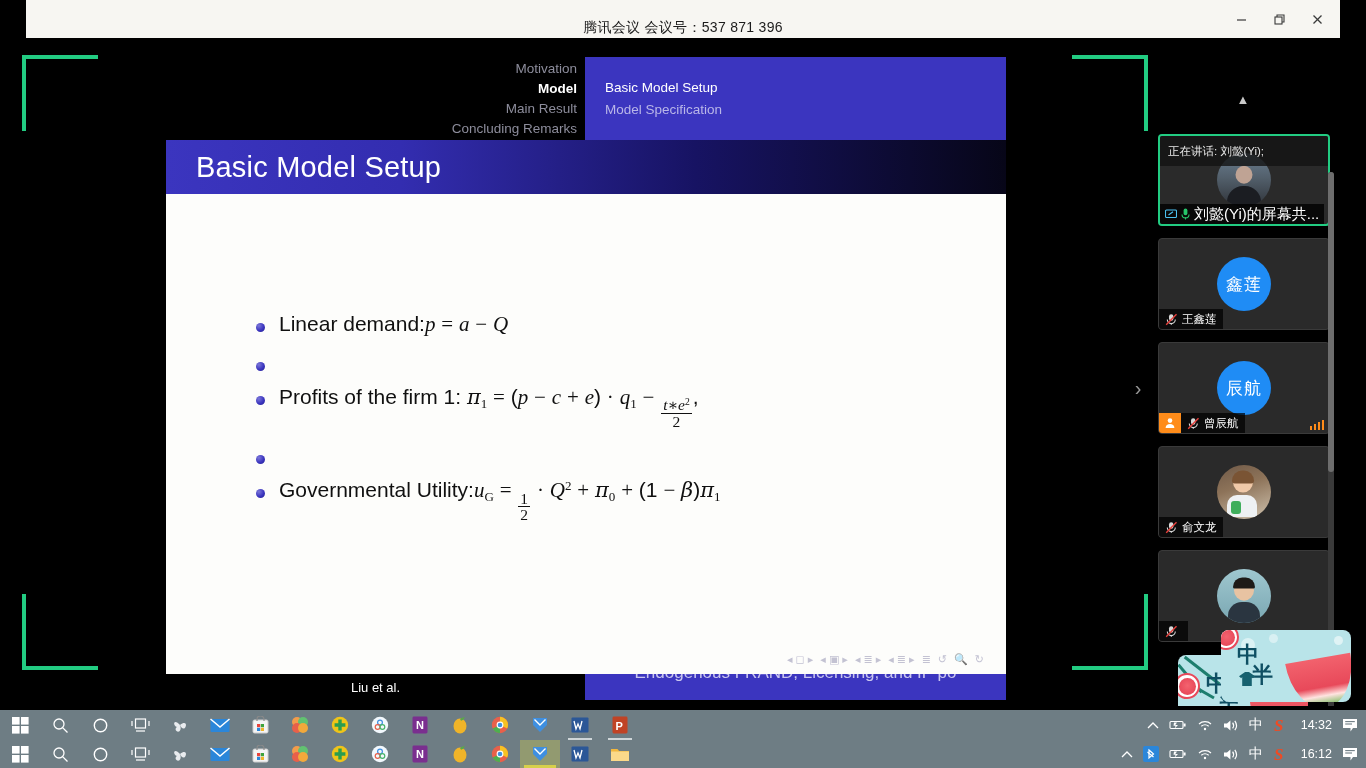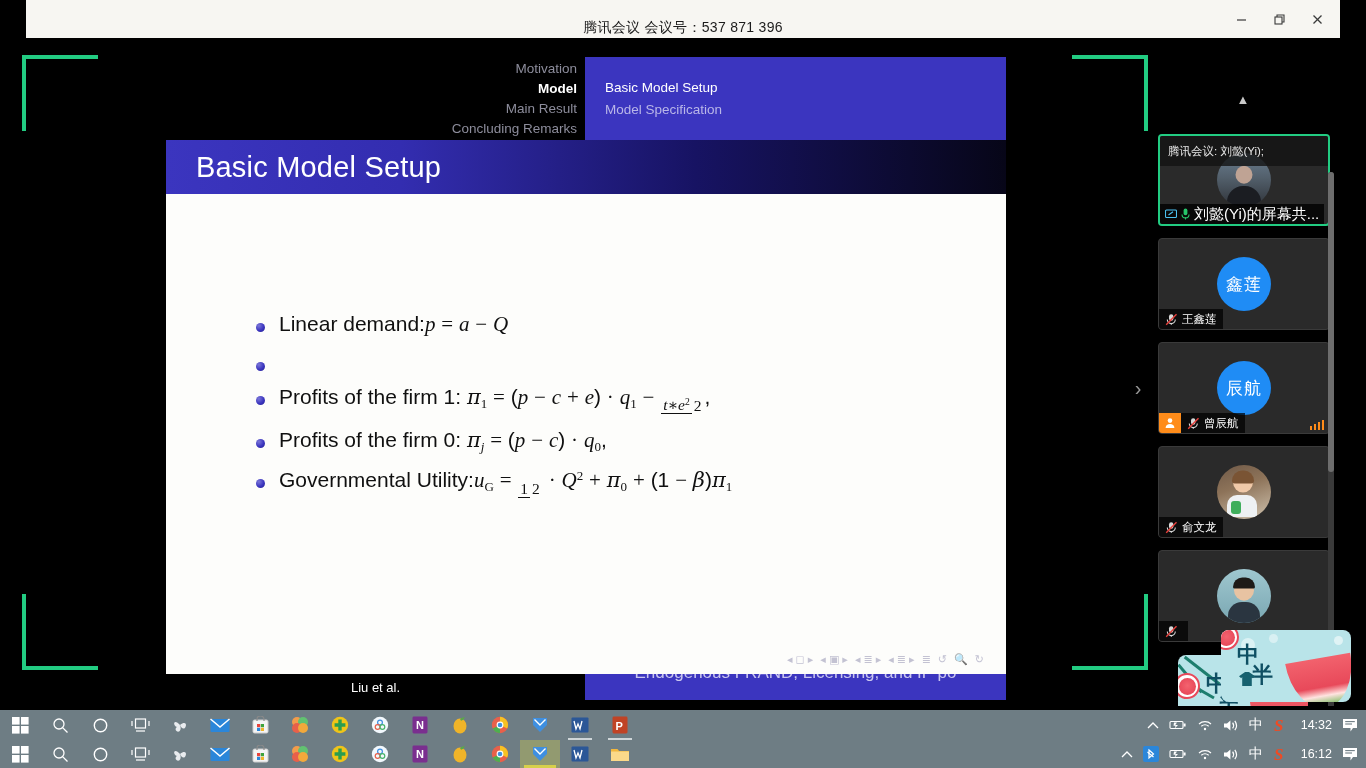--- a/index.html
+++ b/index.html
@@ -65,21 +65,21 @@
   .bullet { display:flex; align-items:flex-start; margin-bottom:14px; }
   .dot { width:9px; height:9px; border-radius:50%;
          background:radial-gradient(circle at 32% 30%, #7b77d8 0%, #3b35bf 55%, #231f8c 100%);
          margin-top:11px; margin-right:14px; flex:0 0 auto; }
   .btxt { font-size:21px; color:#101010; line-height:1.18; white-space:nowrap; }
   .mi { font-family:"Liberation Serif","DejaVu Serif",serif; font-style:italic; }
   .mu { font-family:"Liberation Serif","DejaVu Serif",serif; font-style:normal; }
   .gk { font-family:"DejaVu Serif", serif; font-style:italic; }
   sub { font-size:.62em; vertical-align:-0.28em; }
   sup { font-size:.62em; vertical-align:.55em; }
-  .frac { display:inline-flex; align-items:center; vertical-align:-0.42em;
+  .frac { display:inline-flex; flex-direction:column; align-items:center; vertical-align:-0.42em;
           font-size:.74em; line-height:1.02; margin:0 1px; }
   .frac .num { border-bottom:1px solid #101010; padding:0 2px; }
   .frac .den { padding:0 2px; }
 
   .nav-icons { position:absolute; right:22px; bottom:8px; display:flex; align-items:center;
                gap:7px; color:#b9b8cc; font-size:11px; }
   .nav-icons span { opacity:.85; }
 
   .slide-foot { position:absolute; left:0; top:617px; width:840px; height:26px; display:flex; }
   .sf-left { width:419px; background:#000; display:flex; align-items:center; justify-content:center; }
@@ -231,21 +231,20 @@
           <div class="bullet">
             <div class="dot"></div>
             <div class="btxt" aria-label="Profits of the firm 1: π1 = (p − c + e) · q1 − t*e²/2,">Profits of the firm 1: <span class="gk">π</span><sub class="mu">1</sub> <span class="mu">=</span> (<span class="mi">p</span> <span class="mu">−</span> <span class="mi">c</span> <span class="mu">+</span> <span class="mi">e</span>) <span class="mu">·</span> <span class="mi">q</span><sub class="mu">1</sub> <span class="mu">−</span> <span class="frac">
                   <span class="num mi">t∗e<sup class="mu">2</sup></span>
                   <span class="den mu">2</span>
                 </span>,</div>
           </div>
 
           <div class="bullet">
             <div class="dot"></div>
-            <div class="btxt" aria-label="Profits of the firm 0: πj = (p − c) · q0,">Profits of the firm 0: <span class="gk">π</span><sub class="mi">j</sub> <span class="mu">=</span> (<span class="mi">p</span> <span class="mu">−</span> <span class="mi">c</span>) <span class="mu">·</span> <span class="mi">q</span><sub class="mu">0</sub>,</div>
           </div>
 
 
           <div class="bullet">
             <div class="dot"></div>
             <div class="btxt" aria-label="Governmental Utility:uG = 1/2 · Q² + π0 + (1 − β)π1">Governmental Utility:<span class="mi">u</span><sub class="mu">G</sub> <span class="mu">=</span> <span class="frac">
                   <span class="num mu">1</span>
                   <span class="den mu">2</span>
                 </span> <span class="mu">·</span> <span class="mi">Q</span><sup class="mu">2</sup> <span class="mu">+</span> <span class="gk">π</span><sub class="mu">0</sub> <span class="mu">+</span> (1 <span class="mu">−</span> <span class="gk">β</span>)<span class="gk">π</span><sub class="mu">1</sub></div>
           </div>
@@ -279,21 +278,21 @@
     <div class="rail">
 
       <div class="rail-up">▲</div>
 
       <div class="tile speaking" style="top:58px;">
         <div class="tile-photo" style="background:linear-gradient(180deg,#6a7f92 0%,#53606c 45%,#2f3339 100%);">
           <div style="position:absolute;left:50%;top:62%;transform:translateX(-50%);width:34px;height:30px;border-radius:16px 16px 6px 6px;background:#1b1d22;"></div>
           <div style="position:absolute;left:50%;top:30%;transform:translate(-50%,-18%);width:17px;height:18px;border-radius:50%;background:#bfa394;"></div>
         </div>
         <div class="speak-toast">
-          <span>腾讯会议: 刘懿(Yi);</span>
+          <span>正在讲话: 刘懿(Yi);</span>
         </div>
         <div class="share-strip">
           <svg width="12" height="11" viewBox="0 0 12 11">
             <rect x="0.5" y="1" width="11" height="7.5" rx="1" fill="none" stroke="#4cc2f1" stroke-width="1.1"></rect>
             <path d="M3.5 6 L8 2.7" stroke="#4cc2f1" stroke-width="1.1" fill="none"></path>
           </svg>
           <svg width="9" height="12" viewBox="0 0 9 12">
             <rect x="2.6" y="0.6" width="3.8" height="6.6" rx="1.9" fill="#27c46a"></rect>
             <path d="M1 6.4a3.5 3.5 0 0 0 7 0" fill="none" stroke="#27c46a" stroke-width="1.1"></path>
             <line x1="4.5" y1="9.6" x2="4.5" y2="11.4" stroke="#27c46a" stroke-width="1.1"></line>

